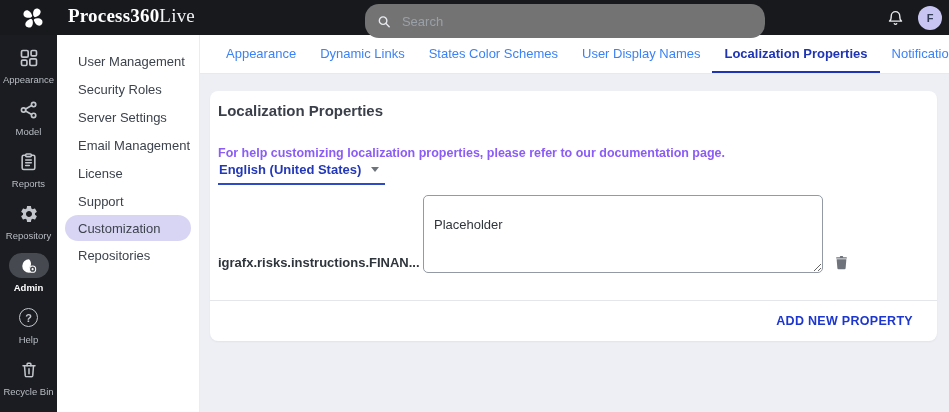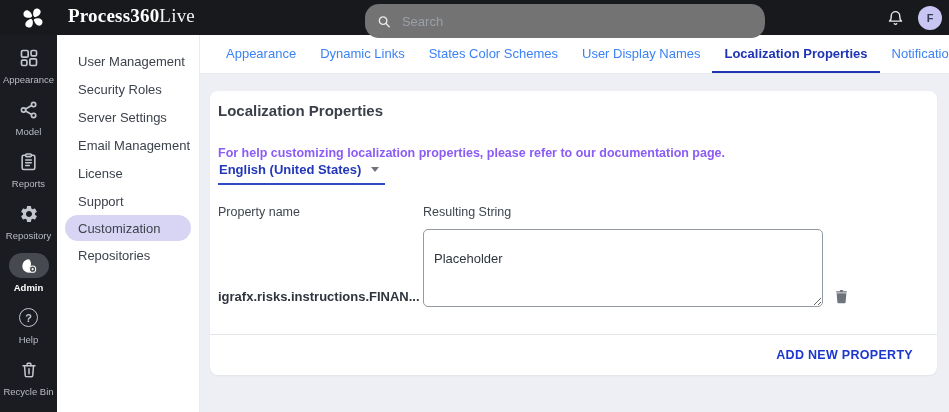--- a/index.html
+++ b/index.html
@@ -204,24 +204,20 @@
         <div class="card-body">
           <h1 class="card-title" style="margin:0">Localization Properties</h1>
 
           <div class="help-text">For help customizing localization properties, please refer to our documentation page.</div>
 
           <div class="lang-select">
             <span class="lang-label">English (United States)</span>
             <span class="caret-down"></span>
           </div>
 
-          <div class="cols">
-            <div class="col-prop">Property name</div>
-            <div class="col-res">Resulting String</div>
-          </div>
 
           <div class="prop-row">
             <div class="prop-name">igrafx.risks.instructions.FINAN...</div>
             <textarea class="res-area" style="">Placeholder</textarea>
             <button class="trash-btn">
               <svg width="13" height="15" viewBox="0 0 24 26" fill="#6f747c">
                 <path d="M3 7h18l-1.4 16.5a2 2 0 0 1-2 1.8H6.4a2 2 0 0 1-2-1.8L3 7z"></path>
                 <path d="M9 3.5V2.2c0-.7.5-1.2 1.2-1.2h3.6c.7 0 1.2.5 1.2 1.2v1.3H21a1 1 0 0 1 0 2H3a1 1 0 0 1 0-2h6z"></path>
               </svg>
             </button>

